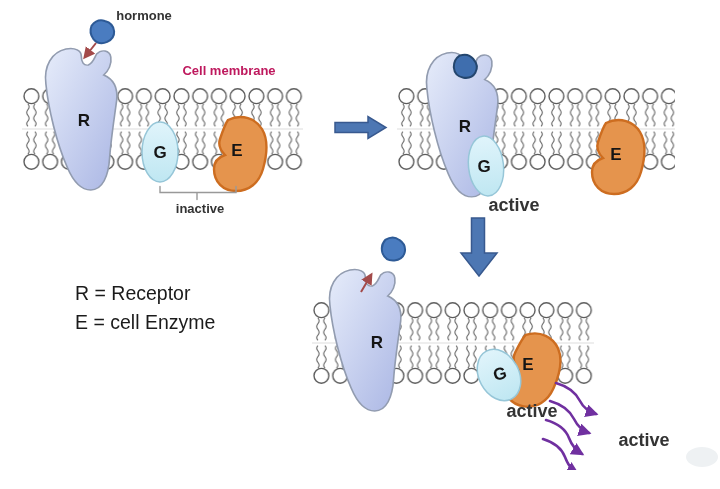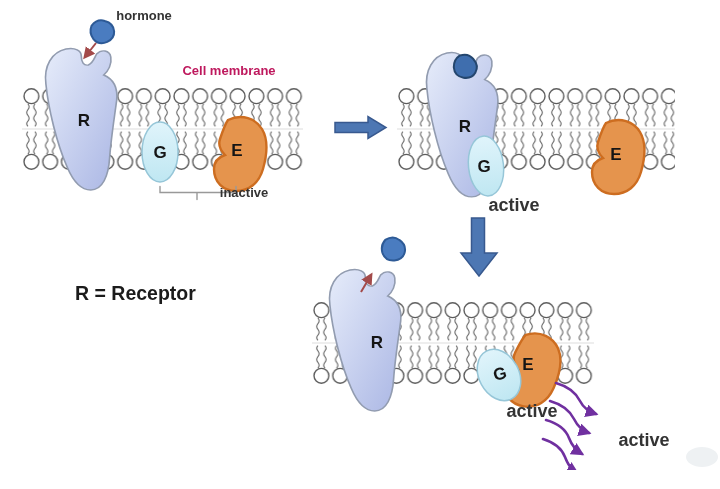--- a/index.html
+++ b/index.html
@@ -5,21 +5,21 @@
   html,body{margin:0;padding:0;background:#fff;}
   #stage{position:relative;width:720px;height:470px;background:#ffffff;overflow:hidden;
          font-family:"Liberation Sans",sans-serif;}
   #art{position:absolute;left:0;top:0;}
   .lbl{position:absolute;transform:translate(-50%,-50%);font-weight:bold;color:#333;
        white-space:nowrap;line-height:1;}
   .sm{font-size:18px;}
   .md{font-size:13px;}
   .letter{font-size:17px;color:#151515;}
   .letter-tilt{transform:translate(-50%,-50%) rotate(-15deg);}
-  .legend{position:absolute;left:75px;top:279px;font-weight:bold;color:#1b1b1b;
+  .legend{position:absolute;left:75px;top:279px;font-weight:normal;color:#1b1b1b;
           font-size:19.5px;line-height:29px;}
 </style>
 </head>
 <body>
 
 <div id="stage">
 
   <svg id="art" width="720" height="489" viewBox="0 0 720 489">
     <defs>
       <linearGradient id="recGrad" x1="0" y1="0" x2="1" y2="1">
@@ -98,32 +98,33 @@
       <path d="M550,401 c14,4 20,10 24,18 c4,8 9,12 15,14" marker-end="url(#purplehead)"></path>
       <path d="M546,420 c14,4 20,10 23,18 c3,8 8,13 13,16" marker-end="url(#purplehead)"></path>
       <path d="M543,439 c13,4 19,10 22,18 c3,8 7,13 12,16" marker-end="url(#purplehead)"></path>
     </g>
 
     <ellipse cx="702" cy="457" rx="16" ry="10" fill="#eef1f3"></ellipse>
   </svg>
 
   <span class="lbl md" style="left:144px;top:15px;">hormone</span>
   <span class="lbl md" style="left:229px;top:70px;color:#be185d;">Cell membrane</span>
-  <span class="lbl md" style="left:200px;top:192px;margin-left:44px;">inactive</span>
+  <span class="lbl md" style="left:200px;top:208px;">inactive</span>
   <span class="lbl sm" style="left:514px;top:205px;">active</span>
   <span class="lbl sm" style="left:532px;top:411px;">active</span>
   <span class="lbl sm" style="left:644px;top:440px;">active</span>
 
   <span class="lbl letter" style="left:84px;top:120px;">R</span>
   <span class="lbl letter" style="left:160px;top:152px;">G</span>
   <span class="lbl letter" style="left:237px;top:150px;">E</span>
   <span class="lbl letter" style="left:465px;top:126px;">R</span>
   <span class="lbl letter" style="left:484px;top:166px;">G</span>
   <span class="lbl letter" style="left:616px;top:154px;">E</span>
   <span class="lbl letter" style="left:377px;top:342px;">R</span>
   <span class="lbl letter letter-tilt" style="left:500px;top:374px;">G</span>
   <span class="lbl letter" style="left:528px;top:364px;">E</span>
 
   <div class="legend">
     <div>R = Receptor</div>
+    <div>E = cell Enzyme</div>
   </div>
 
 </div>
 
 </body></html>

